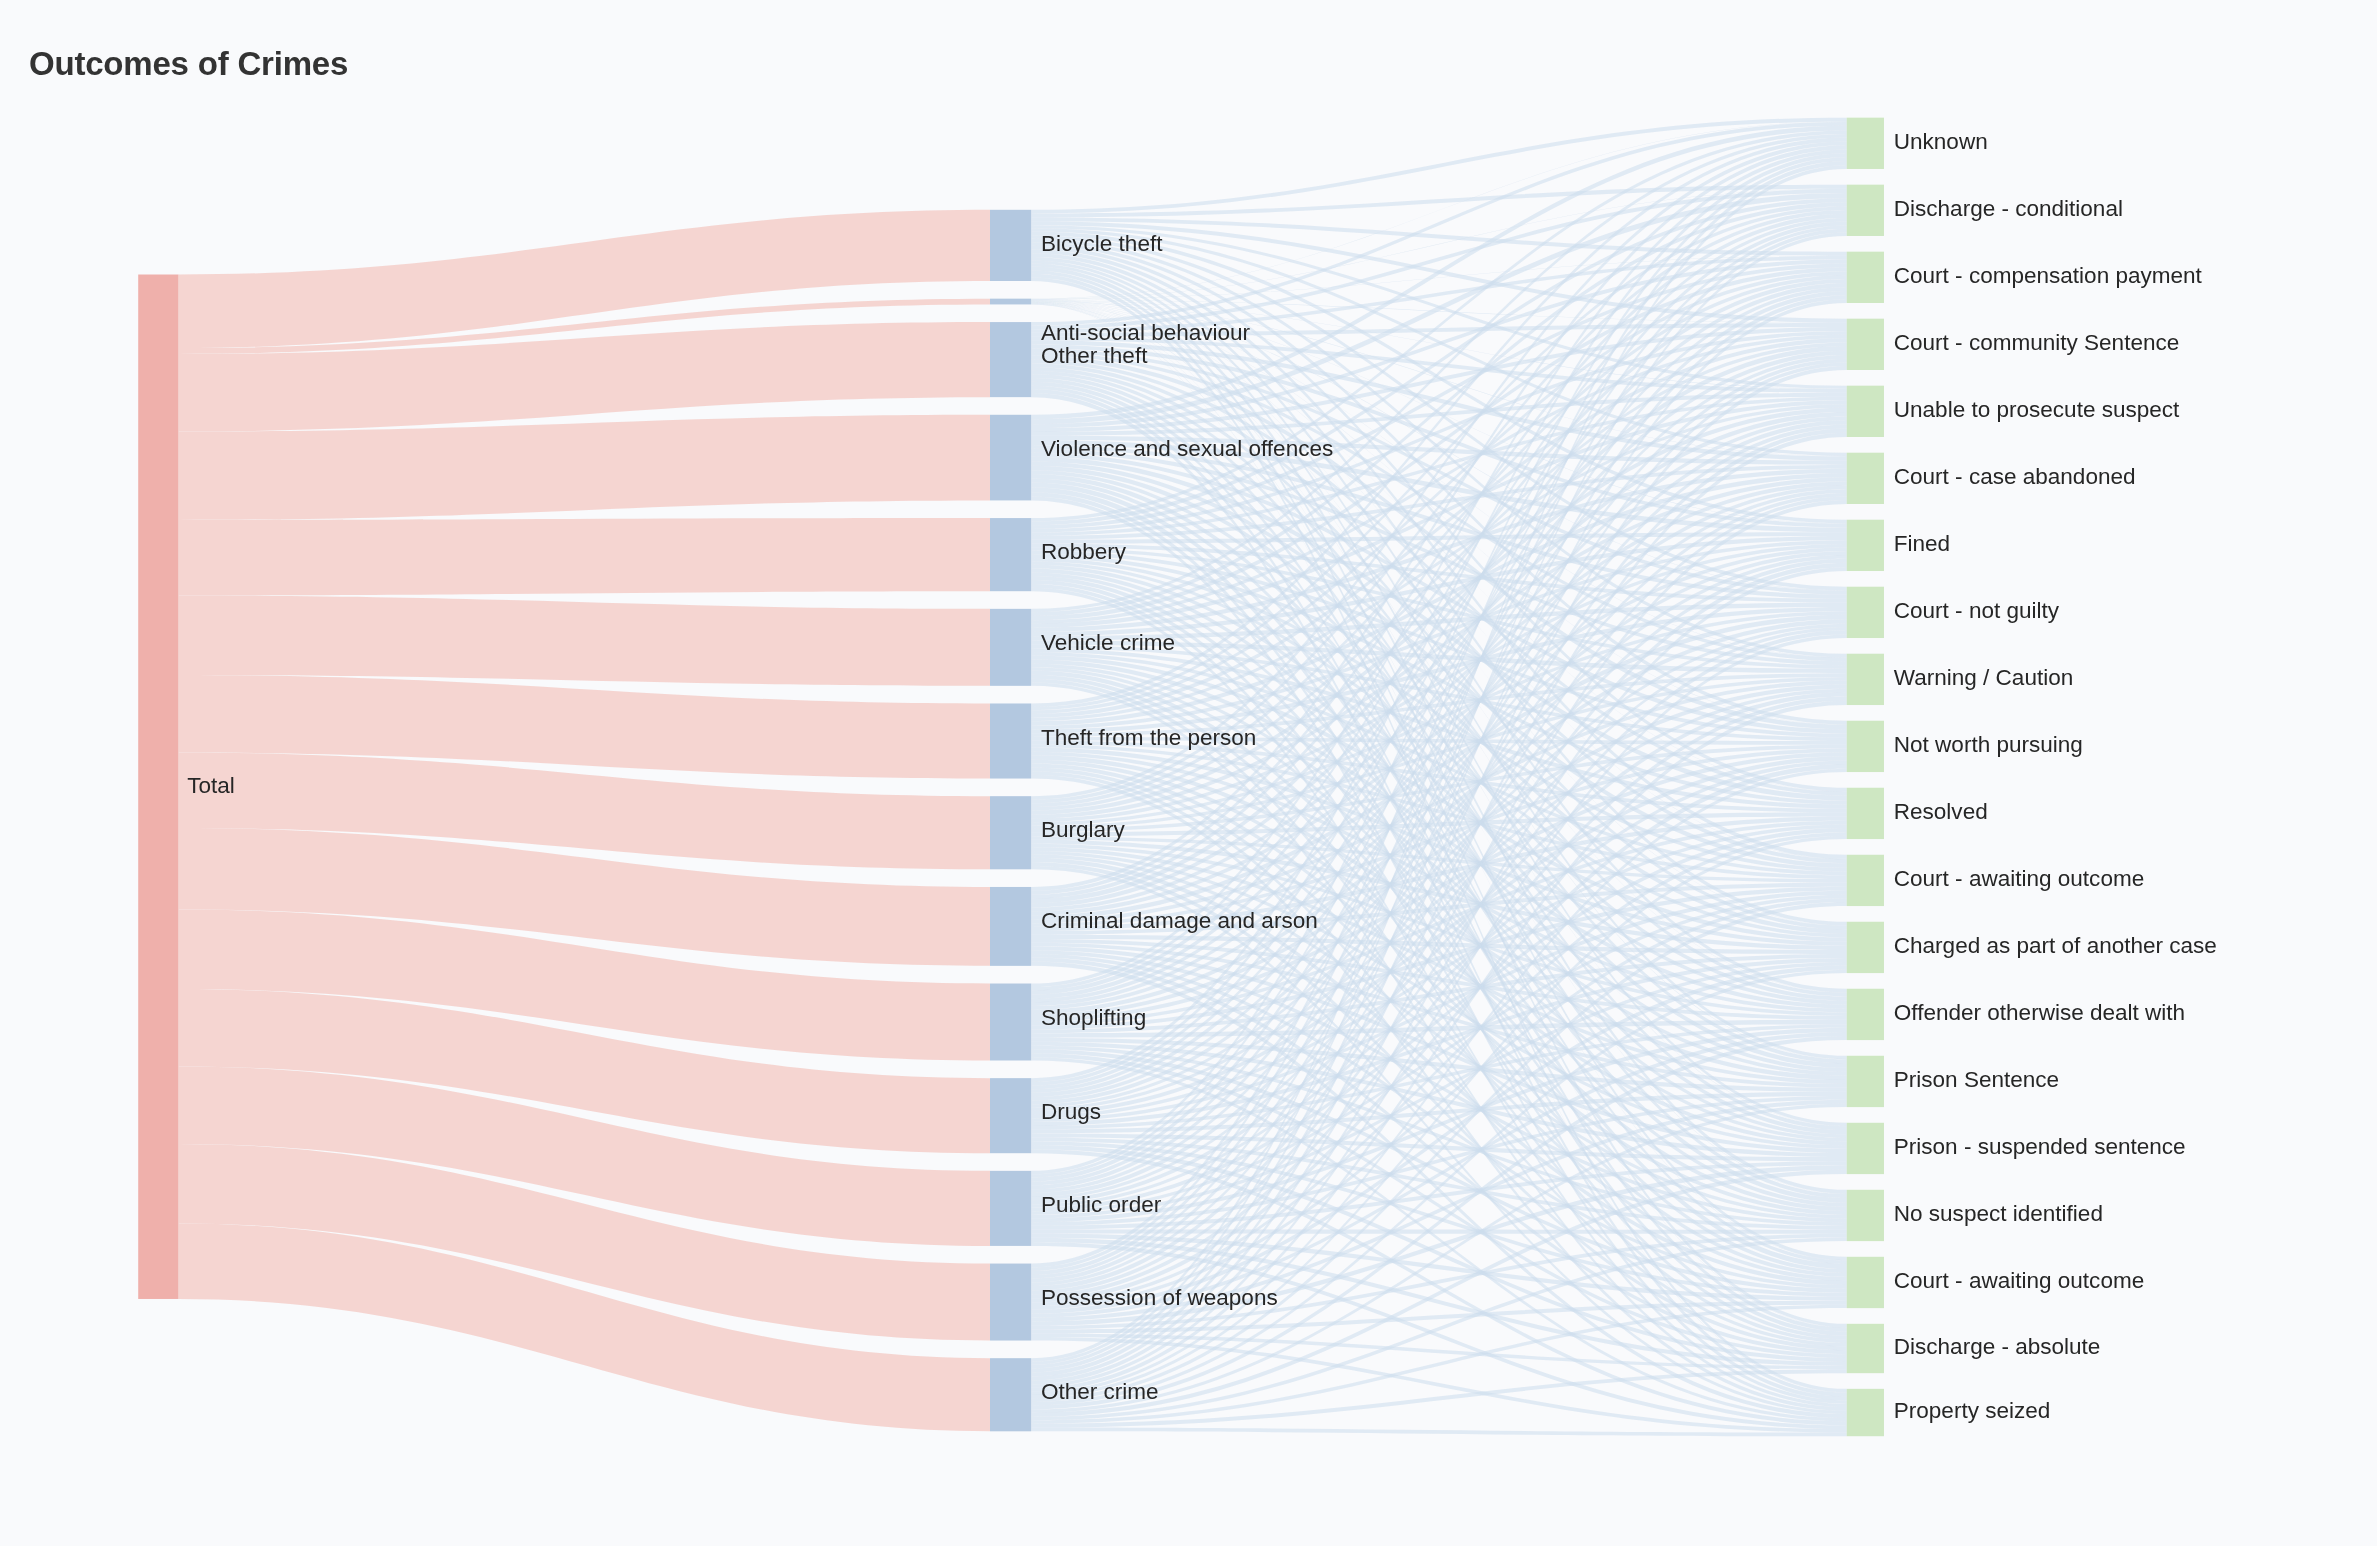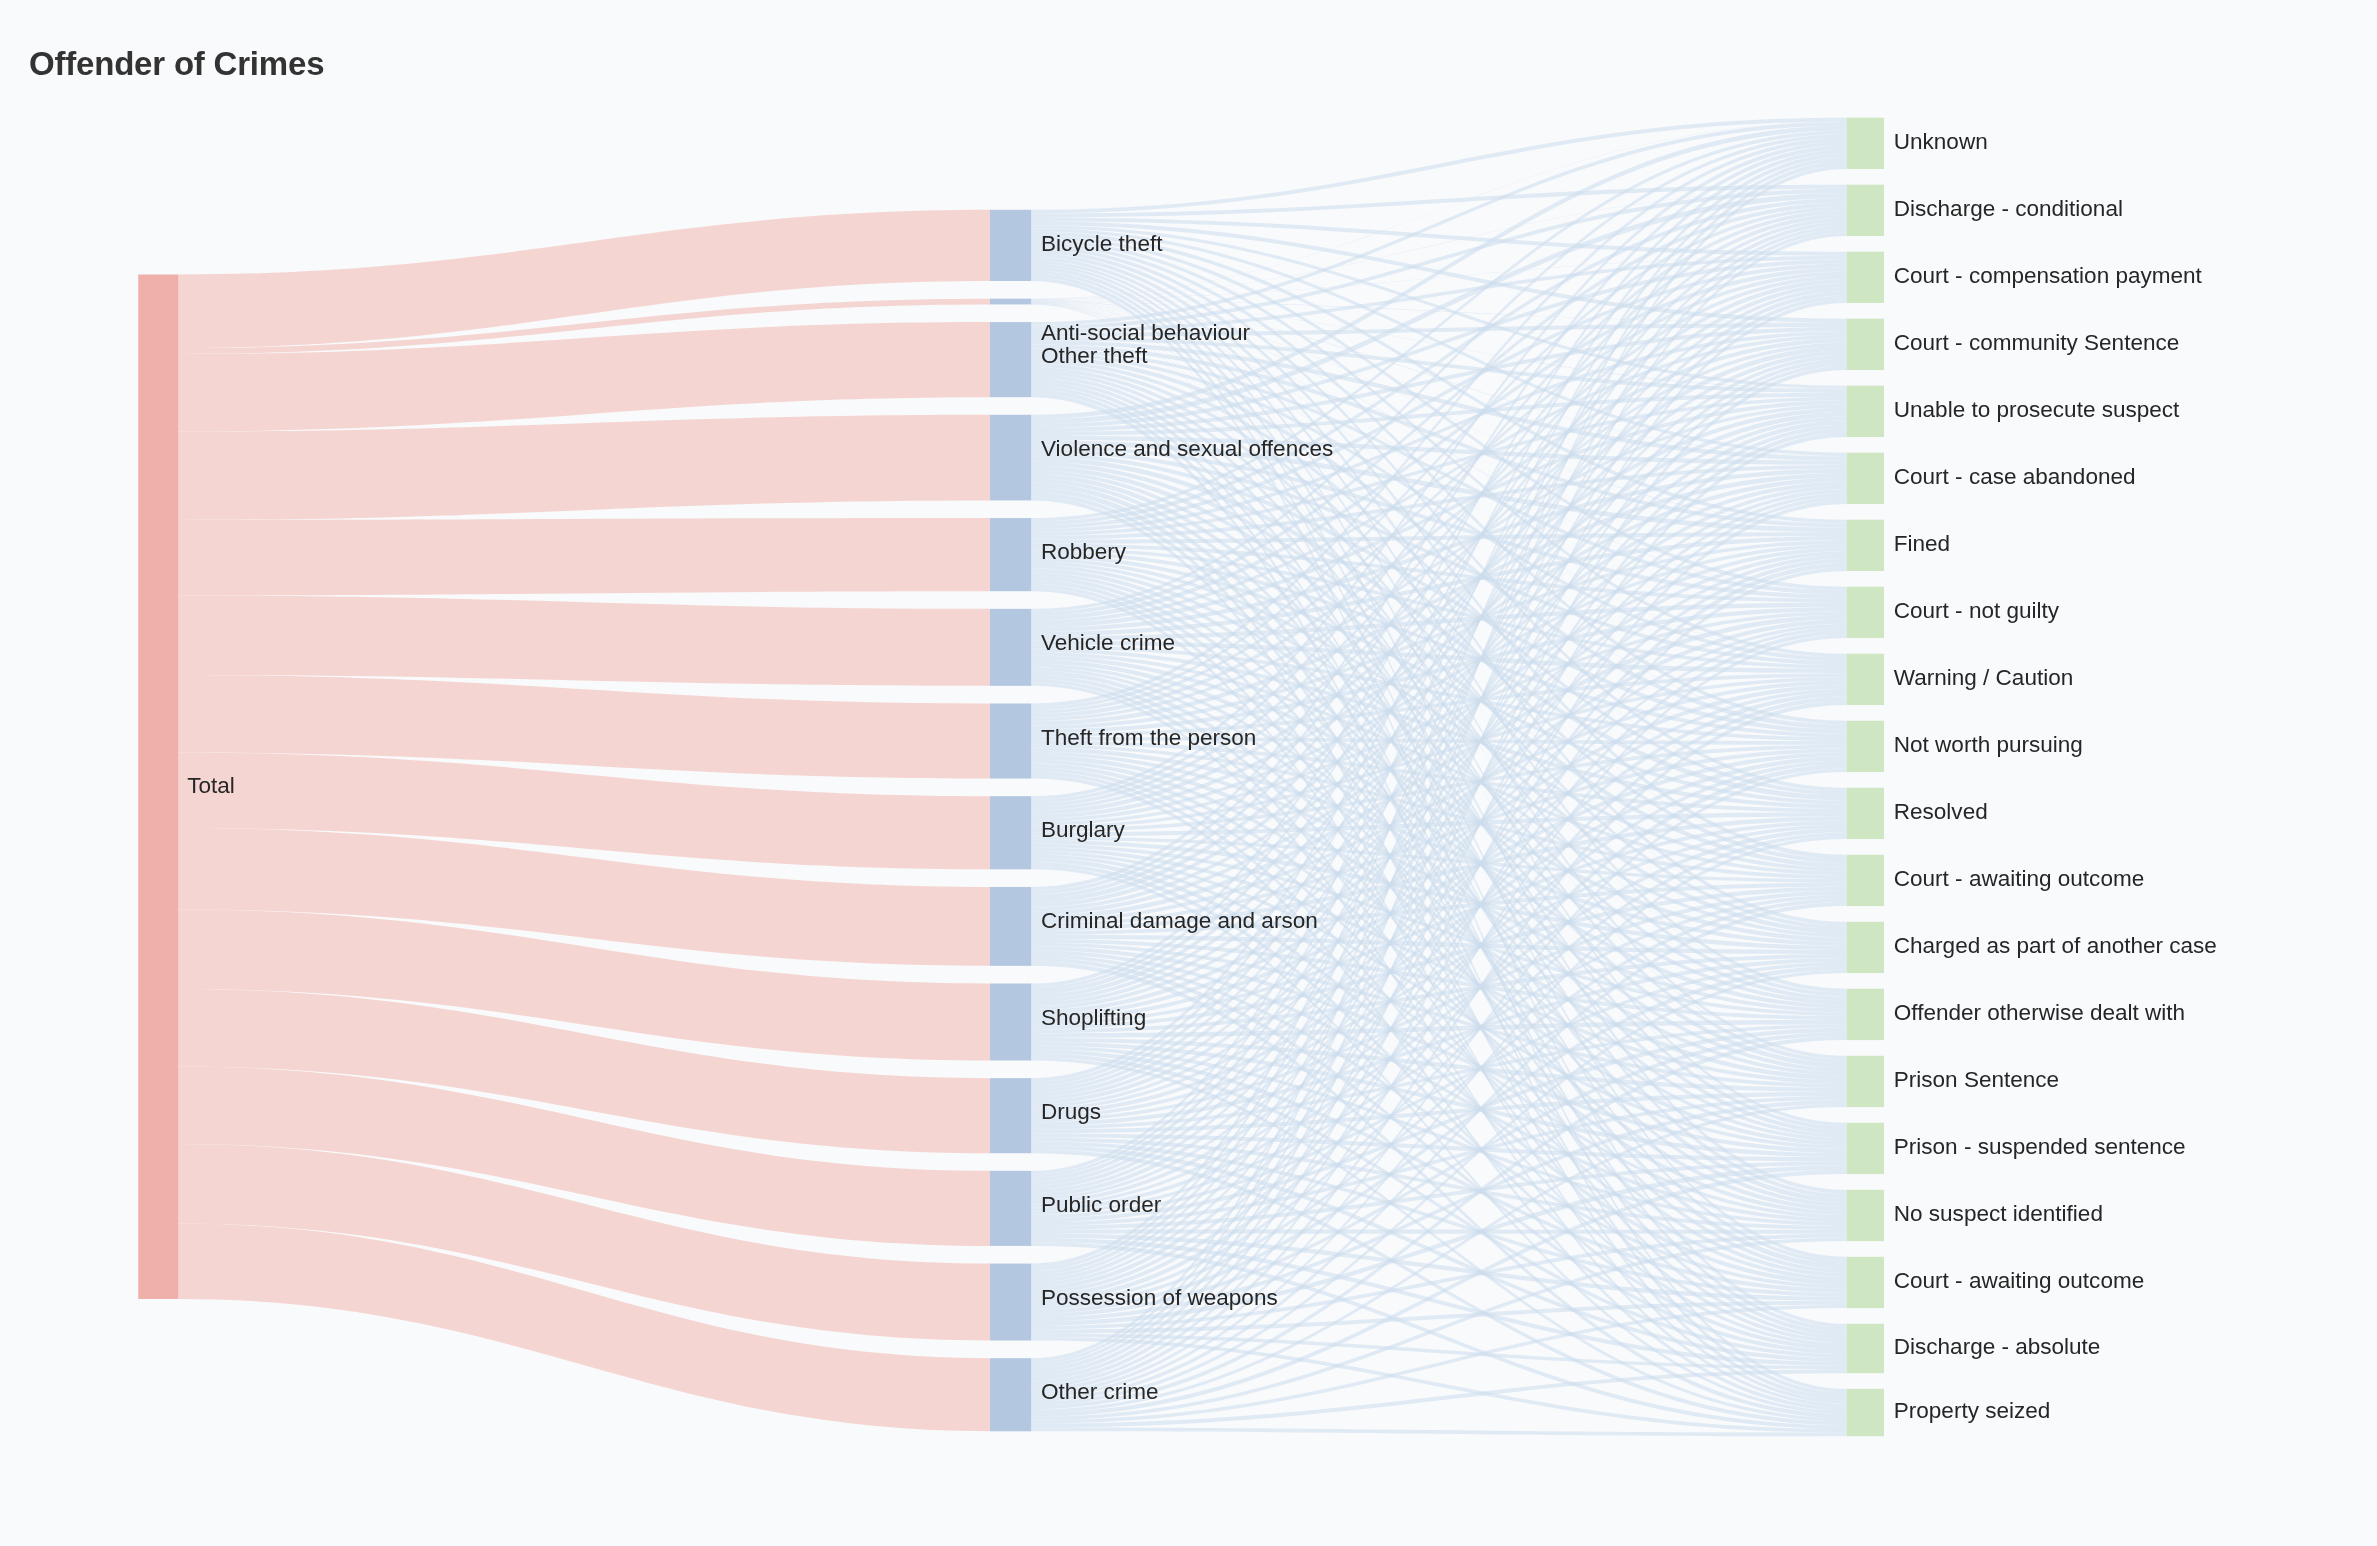--- a/index.html
+++ b/index.html
@@ -37,21 +37,21 @@
   }
   .node-label-left {
     font-family: "Liberation Sans", sans-serif;
     font-size: 23px;
     fill: #262626;
   }
 </style>
 </head>
 <body>
 
-<div id="chart-title">Offender of Crimes</div>
+<div id="chart-title">Outcomes of Crimes</div>
 
 <svg id="sankey-svg" viewBox="0 0 2426 1578" preserveAspectRatio="none" xmlns="http://www.w3.org/2000/svg">
   <g id="links-stage1">
       <path d="M182,280 C529.76,280 662.24,214 1010,214 L1010,286.63627546071774 C662.24,286.63627546071774 529.76,355.00484966052375 182,355.00484966052375 Z" fill="#f4d3cf" fill-opacity="0.95" stroke="none"></path>
       <path d="M182,355.00484966052375 C529.76,355.00484966052375 662.24,304.63627546071774 1010,304.63627546071774 L1010,310.5257032007759 C662.24,310.5257032007759 529.76,361.086323957323 182,361.086323957323 Z" fill="#f4d3cf" fill-opacity="0.95" stroke="none"></path>
       <path d="M182,361.086323957323 C529.76,361.086323957323 662.24,328.5257032007759 1010,328.5257032007759 L1010,405.08826382153245 C662.24,405.08826382153245 529.76,440.1454898157129 182,440.1454898157129 Z" fill="#f4d3cf" fill-opacity="0.95" stroke="none"></path>
       <path d="M182,440.1454898157129 C529.76,440.1454898157129 662.24,423.08826382153245 1010,423.08826382153245 L1010,510.4481086323957 C662.24,510.4481086323957 529.76,530.3540252182347 182,530.3540252182347 Z" fill="#f4d3cf" fill-opacity="0.95" stroke="none"></path>
       <path d="M182,530.3540252182347 C529.76,530.3540252182347 662.24,528.4481086323957 1010,528.4481086323957 L1010,603.0475266731329 C662.24,603.0475266731329 529.76,607.3860329776916 182,607.3860329776916 Z" fill="#f4d3cf" fill-opacity="0.95" stroke="none"></path>
       <path d="M182,607.3860329776916 C529.76,607.3860329776916 662.24,621.0475266731329 1010,621.0475266731329 L1010,699.5732298739089 C662.24,699.5732298739089 529.76,688.4723569350145 182,688.4723569350145 Z" fill="#f4d3cf" fill-opacity="0.95" stroke="none"></path>
       <path d="M182,688.4723569350145 C529.76,688.4723569350145 662.24,717.5732298739089 1010,717.5732298739089 L1010,794.1357904946655 C662.24,794.1357904946655 529.76,767.5315227934044 182,767.5315227934044 Z" fill="#f4d3cf" fill-opacity="0.95" stroke="none"></path>

